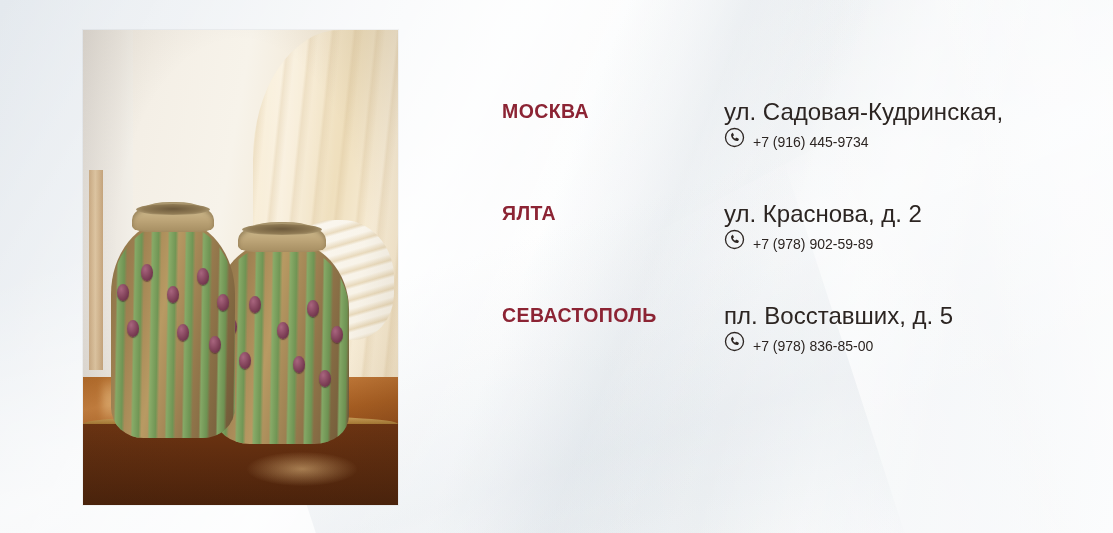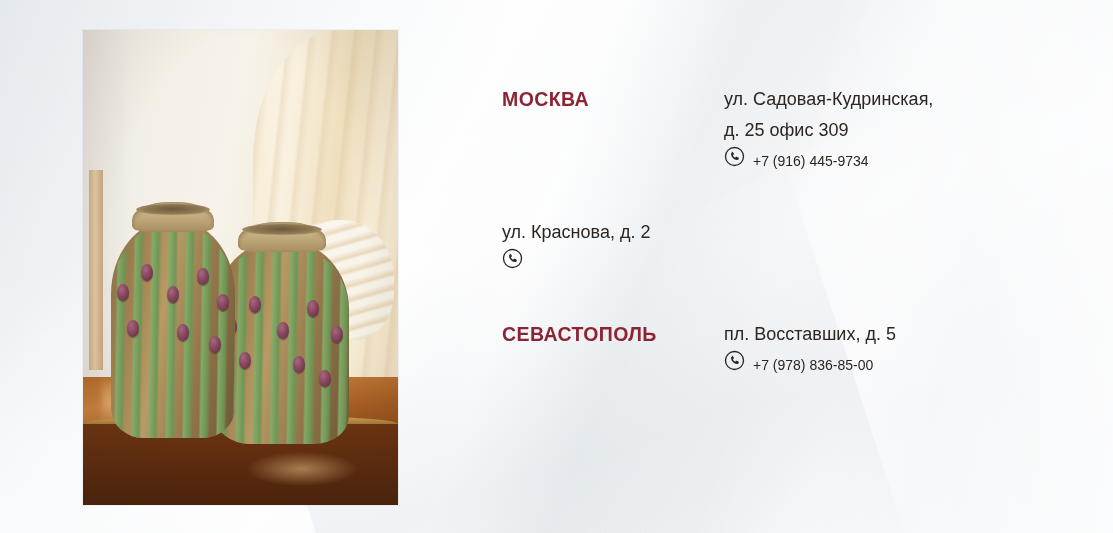--- a/index.html
+++ b/index.html
@@ -156,37 +156,37 @@
   #vase-right { left:132px; top:192px; width:134px; height:222px; z-index:2; }
 
   .ph-vig {
     left:0; top:0; width:100%; height:100%;
     background:radial-gradient(ellipse at 50% 45%, rgba(0,0,0,0) 55%, rgba(60,40,20,.13) 100%);
     pointer-events:none;
   }
 
   
   #contacts {
-    position:absolute; left:502px; top:84px; width:580px;
+    position:absolute; left:502px; top:96px; width:580px;
   }
   .contact-row { display:flex; align-items:flex-start; margin-bottom:40px; }
   .contact-row:last-child { margin-bottom:12px; }
 
   .city {
     width:222px; flex:0 0 222px;
     color:#8c2434;
     font-size:19.5px; font-weight:bold;
     letter-spacing:.4px;
     line-height:31px;
     white-space:nowrap;
   }
   .details { flex:1; }
   .det-line {
     color:#2c2522;
-    font-size:18px;
+    font-size:24px;
     line-height:31px;
     white-space:nowrap;
   }
   .phone-line { display:flex; align-items:center; line-height:31px; }
   .phone-icon { flex:0 0 auto; margin-right:8px; display:block; }
   .phone-num { color:#2c2522; font-size:14px; white-space:nowrap; }
 </style>
 </head>
 <body>
 
@@ -246,43 +246,44 @@
 
     <div class="ph-layer ph-vig"></div>
   </div>
 
   <div id="contacts">
 
     <div class="contact-row">
       <div class="city">МОСКВА</div>
       <div class="details">
         <div class="det-line">ул. Садовая-Кудринская,</div>
-        <div class="det-line">д. 25 офис 309</div>
         <div class="phone-line">
           <span class="phone-icon">
             <svg width="21" height="21" viewBox="0 0 24 24" aria-hidden="true">
               <circle cx="12" cy="12" r="10.3" fill="none" stroke="#2c2522" stroke-width="1.5"></circle>
               <path d="M9.0 6.6c.55-.2 1.1 0 1.35.5l.85 1.7c.22.45.1 1-.3 1.3l-.75.58c.45 1.15 1.5 2.2 2.65 2.65l.58-.75c.3-.4.85-.52 1.3-.3l1.7.85c.5.25.7.8.5 1.35-.3.85-1.1 1.45-2.0 1.4-3.6-.2-6.6-3.2-6.8-6.8-.05-.9.55-1.7 1.4-2.0z" fill="#2c2522"></path>
             </svg>
           </span>
           <span class="phone-num">+7 (916) 445-9734</span>
         </div>
       </div>
     </div>
 
     <div class="contact-row">
+      <div class="city">ЯЛТА</div>
       <div class="details">
         <div class="det-line">ул. Краснова, д. 2</div>
         <div class="phone-line">
           <span class="phone-icon">
             <svg width="21" height="21" viewBox="0 0 24 24" aria-hidden="true">
               <circle cx="12" cy="12" r="10.3" fill="none" stroke="#2c2522" stroke-width="1.5"></circle>
               <path d="M9.0 6.6c.55-.2 1.1 0 1.35.5l.85 1.7c.22.45.1 1-.3 1.3l-.75.58c.45 1.15 1.5 2.2 2.65 2.65l.58-.75c.3-.4.85-.52 1.3-.3l1.7.85c.5.25.7.8.5 1.35-.3.85-1.1 1.45-2.0 1.4-3.6-.2-6.6-3.2-6.8-6.8-.05-.9.55-1.7 1.4-2.0z" fill="#2c2522"></path>
             </svg>
           </span>
+          <span class="phone-num">+7 (978) 902-59-89</span>
         </div>
       </div>
     </div>
 
     <div class="contact-row">
       <div class="city">СЕВАСТОПОЛЬ</div>
       <div class="details">
         <div class="det-line">пл. Восставших, д. 5</div>
         <div class="phone-line">
           <span class="phone-icon">

